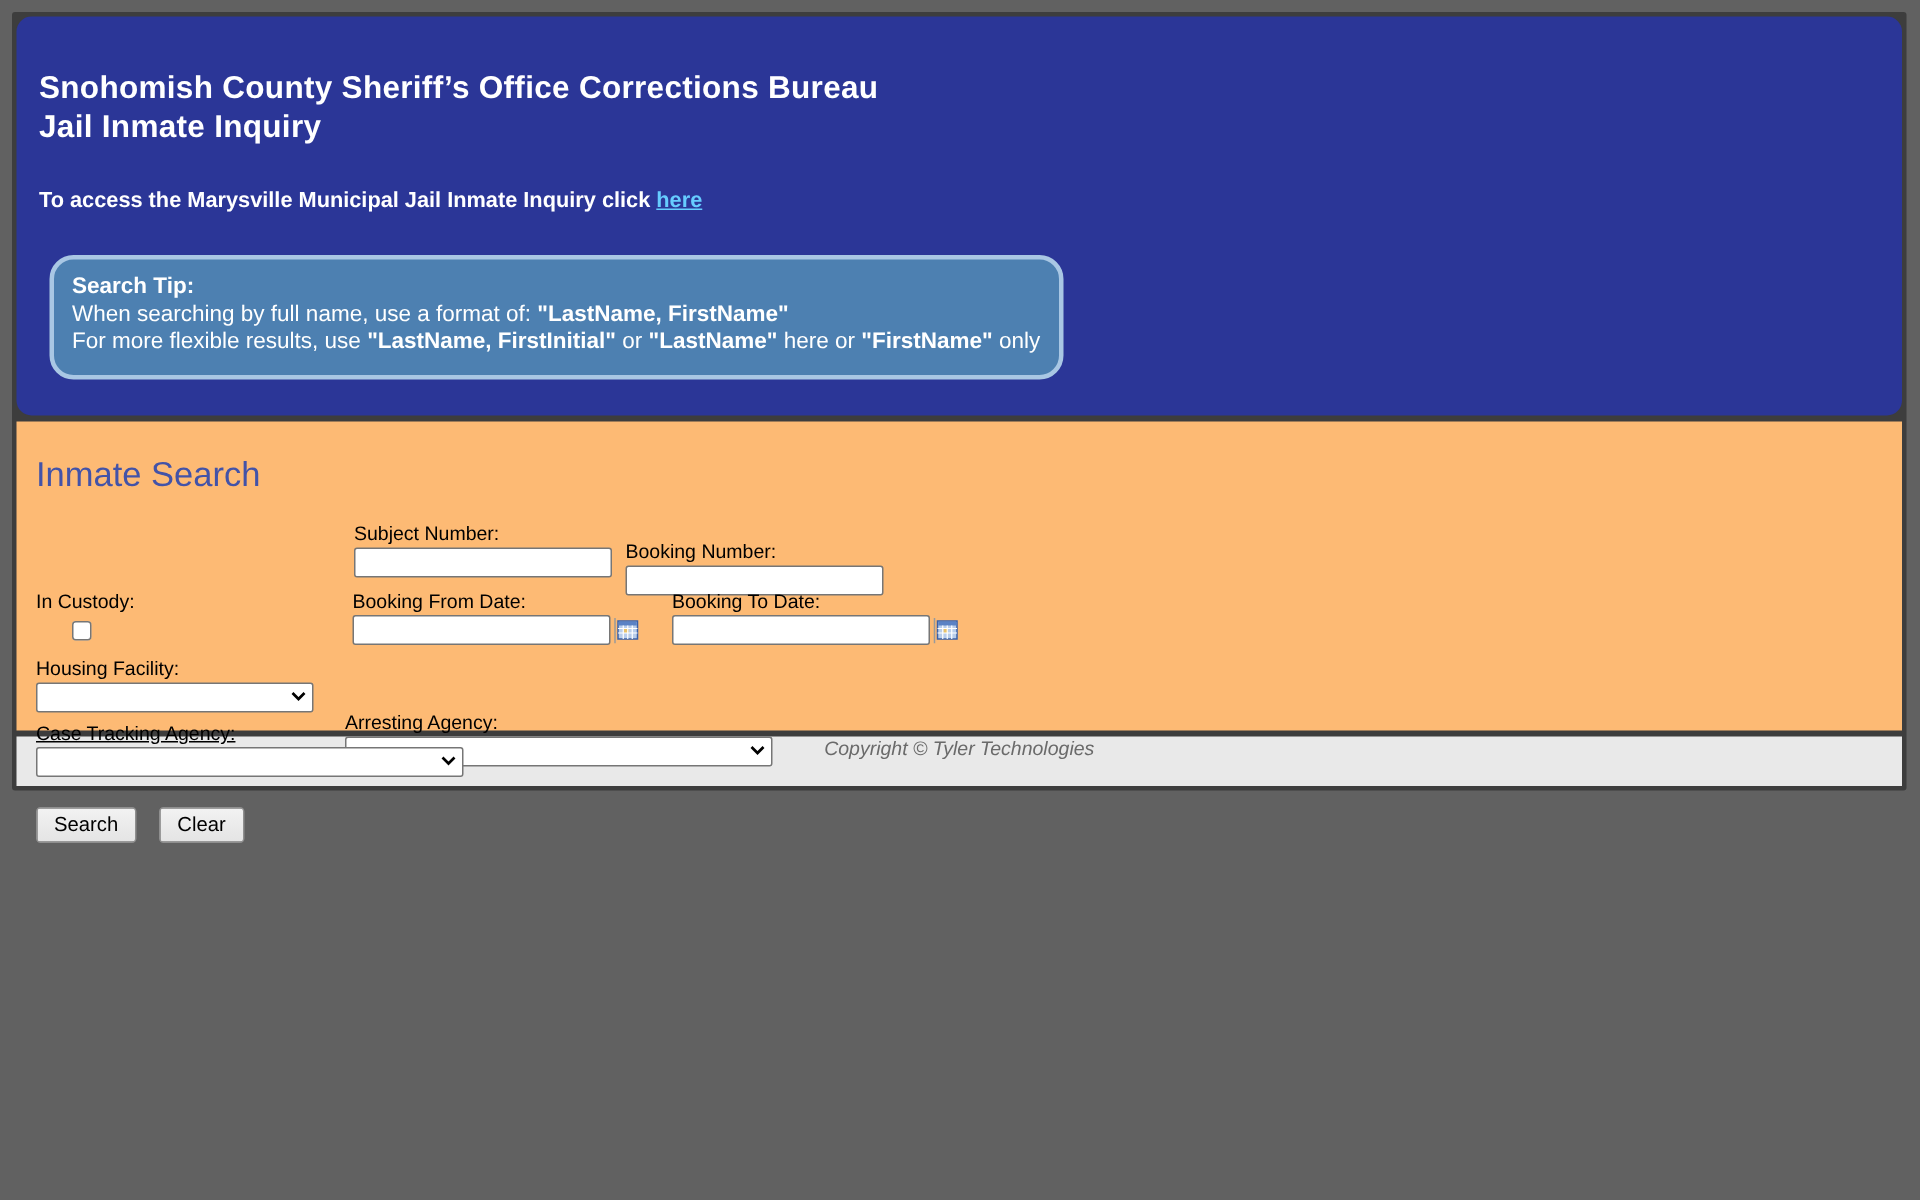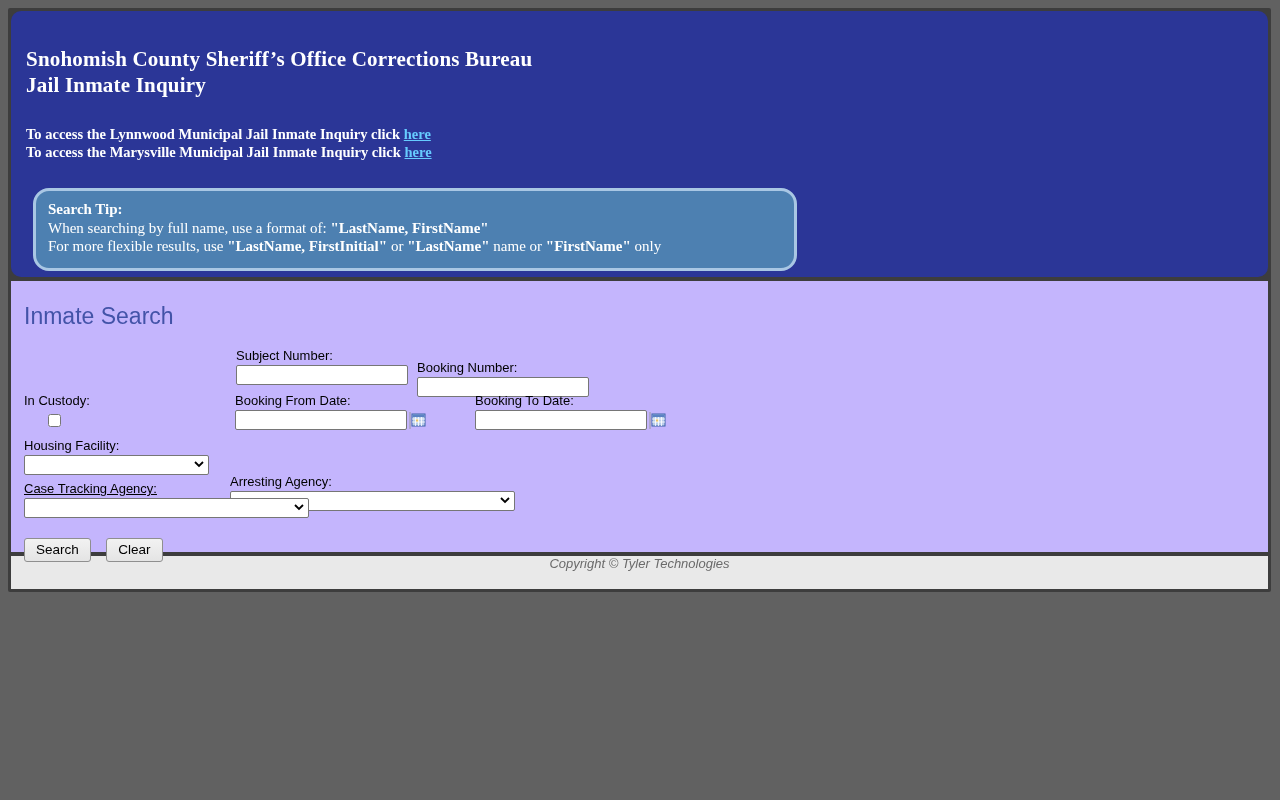--- a/index.html
+++ b/index.html
@@ -16,21 +16,21 @@
     padding: 3px;
     border-radius: 2px;
   }
   
   .header-panel {
     background: #2b3697;
     border-radius: 10px;
     height: 266px;
     padding: 35px 20px 0 15px;
     color: #ffffff;
-    font-family: Liberation Serif, serif;
+    font-family: Liberation Sans, sans-serif;
   }
   .header-title {
     font-size: 21px;
     font-weight: bold;
     line-height: 26px;
     letter-spacing: 0.2px;
   }
   .header-links {
     margin-top: 27px;
     font-size: 14.5px;
@@ -38,36 +38,36 @@
     line-height: 18px;
   }
   .header-links a {
     color: #66ccff;
     text-decoration: underline;
   }
   
   .tip-box {
     margin-top: 27px;
     margin-left: 7px;
-    width: 764px;
+    width: 676px;
     background: #4d80b1;
     border: 3px solid #a9c7e4;
     border-radius: 16px;
     padding: 9px 12px 12px 12px;
     font-size: 15px;
     line-height: 18.5px;
     color: #ffffff;
   }
   .tip-box b { font-weight: bold; }
   
   .main {
     position: relative;
     margin-top: 4px;
-    background: #c4b5fd;
-    height: 271px;
+    background: #fdba74;
+    height: 206px;
   }
   .page-heading {
     position: absolute;
     left: 13px;
     top: 22px;
     font-size: 23px;
     color: #4353a8;
   }
   .fgroup { position: absolute; }
   .fgroup label {
@@ -151,28 +151,27 @@
 <body>
 
 <div class="container">
 
   <div class="header-panel">
     <div class="header-title">
       <div>Snohomish County Sheriff’s Office Corrections Bureau</div>
       <div>Jail Inmate Inquiry</div>
     </div>
     <div class="header-links">
-      <div><span>To access the Lynnwood Municipal Jail Inmate Inquiry click </span><a href="#">here</a></div>
       <div><span>To access the Marysville Municipal Jail Inmate Inquiry click </span><a href="#">here</a></div>
     </div>
 
     <div class="tip-box">
       <div><b>Search Tip:</b></div>
       <div><span>When searching by full name, use a format of: </span><b>"LastName, FirstName"</b></div>
-      <div><span>For more flexible results, use </span><b>"LastName, FirstInitial"</b><span> or </span><b>"LastName"</b><span> name or </span><b>"FirstName"</b><span> only</span></div>
+      <div><span>For more flexible results, use </span><b>"LastName, FirstInitial"</b><span> or </span><b>"LastName"</b><span> here or </span><b>"FirstName"</b><span> only</span></div>
     </div>
   </div>
 
   <div class="main">
     <div class="page-heading">Inmate Search</div>
 
     <div class="fgroup" style="left:209px; top:68px;margin-left:16px;">
       <label>Subject Number:</label>
       <input type="text" class="text-input" value="" style="">
     </div>
@@ -191,21 +190,21 @@
         <input type="text" class="text-input" value="" style="">
         <button class="cal-btn"><span><svg width="17" height="17" viewBox="0 0 17 17">
                 <line x1="1" y1="0" x2="1" y2="17" stroke="#9a9a9a" stroke-width="1"></line>
                 <rect x="3" y="2" width="13" height="12" fill="#b9cdea" stroke="#3a60a8" stroke-width="1"></rect>
                 <rect x="3.5" y="2.5" width="12" height="2.5" fill="#5b82c4"></rect>
                 <rect x="7" y="7" width="3" height="3" fill="#e8c26a"></rect>
                 <path d="M3 7h13 M3 10h13 M6.5 5v9 M9.5 5v9 M12.5 5v9" stroke="#ffffff" stroke-width="0.8"></path>
               </svg></span></button>
       </span>
     </div>
-    <div class="fgroup" style="left:437px; top:113px;margin-left:27px;">
+    <div class="fgroup" style="left:437px; top:113px;">
       <label>Booking To Date:</label>
       <span class="date-row">
         <input type="text" class="text-input" value="" style="">
         <button class="cal-btn"><span><svg width="17" height="17" viewBox="0 0 17 17">
                 <line x1="1" y1="0" x2="1" y2="17" stroke="#9a9a9a" stroke-width="1"></line>
                 <rect x="3" y="2" width="13" height="12" fill="#b9cdea" stroke="#3a60a8" stroke-width="1"></rect>
                 <rect x="3.5" y="2.5" width="12" height="2.5" fill="#5b82c4"></rect>
                 <rect x="7" y="7" width="3" height="3" fill="#e8c26a"></rect>
                 <path d="M3 7h13 M3 10h13 M6.5 5v9 M9.5 5v9 M12.5 5v9" stroke="#ffffff" stroke-width="0.8"></path>
               </svg></span></button>

